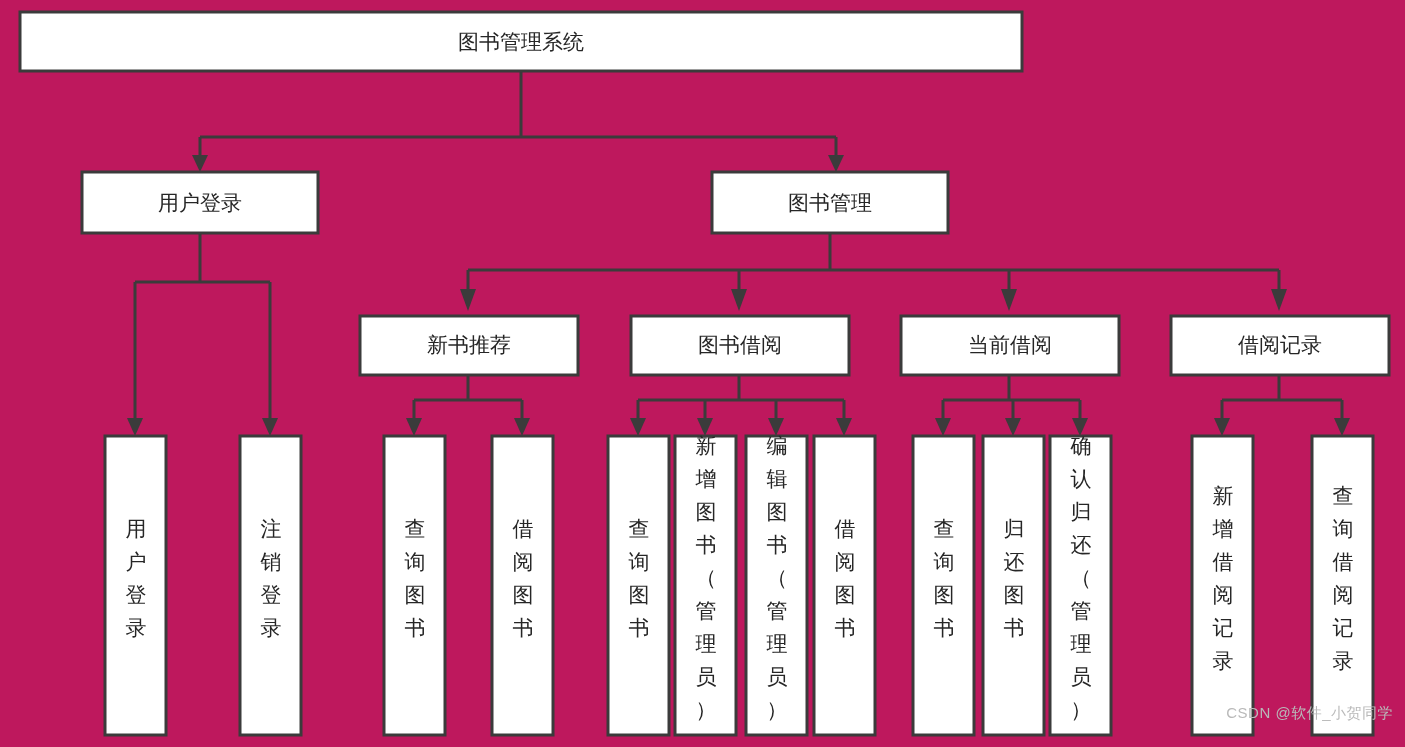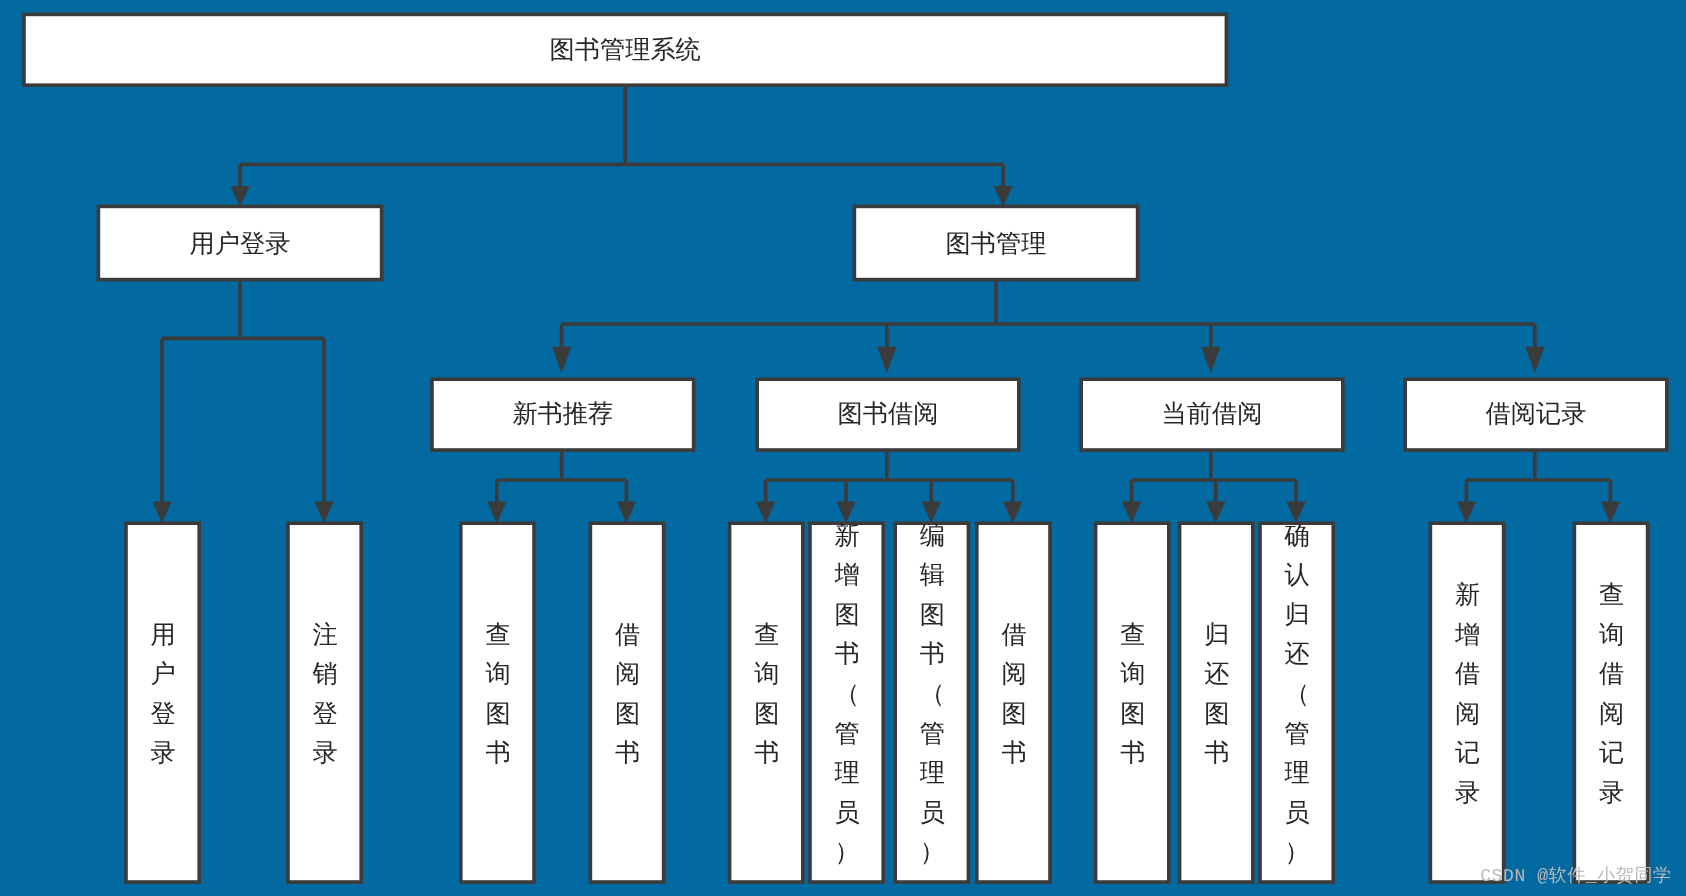--- a/index.html
+++ b/index.html
@@ -10,21 +10,21 @@
   body {
     font-family: "DejaVu Sans", "Liberation Sans", sans-serif;
     width: 1405px;
     height: 747px;
     overflow: hidden;
   }
   #diagram-root {
     position: relative;
     width: 1405px;
     height: 747px;
-    background: #0369a1;
+    background: #be185d;
   }
   svg#flowchart {
     position: absolute;
     left: 0;
     top: 0;
     width: 1405px;
     height: 747px;
     display: block;
   }
   .node-box {
@@ -52,22 +52,22 @@
   }
   .node-label-v {
     font-family: "DejaVu Sans", "Liberation Sans", sans-serif;
     font-size: 21px;
     fill: #262626;
     text-anchor: middle;
   }
   .watermark-text {
     position: absolute;
     right: 12px;
-    bottom: 8px;
-    font-family: Liberation Mono, monospace;
+    bottom: 24px;
+    font-family: Liberation Sans, sans-serif;
     font-size: 15px;
     color: #b9b9b9;
     white-space: nowrap;
     letter-spacing: 0.5px;
     pointer-events: none;
   }
 </style>
 </head>
 <body>
 

